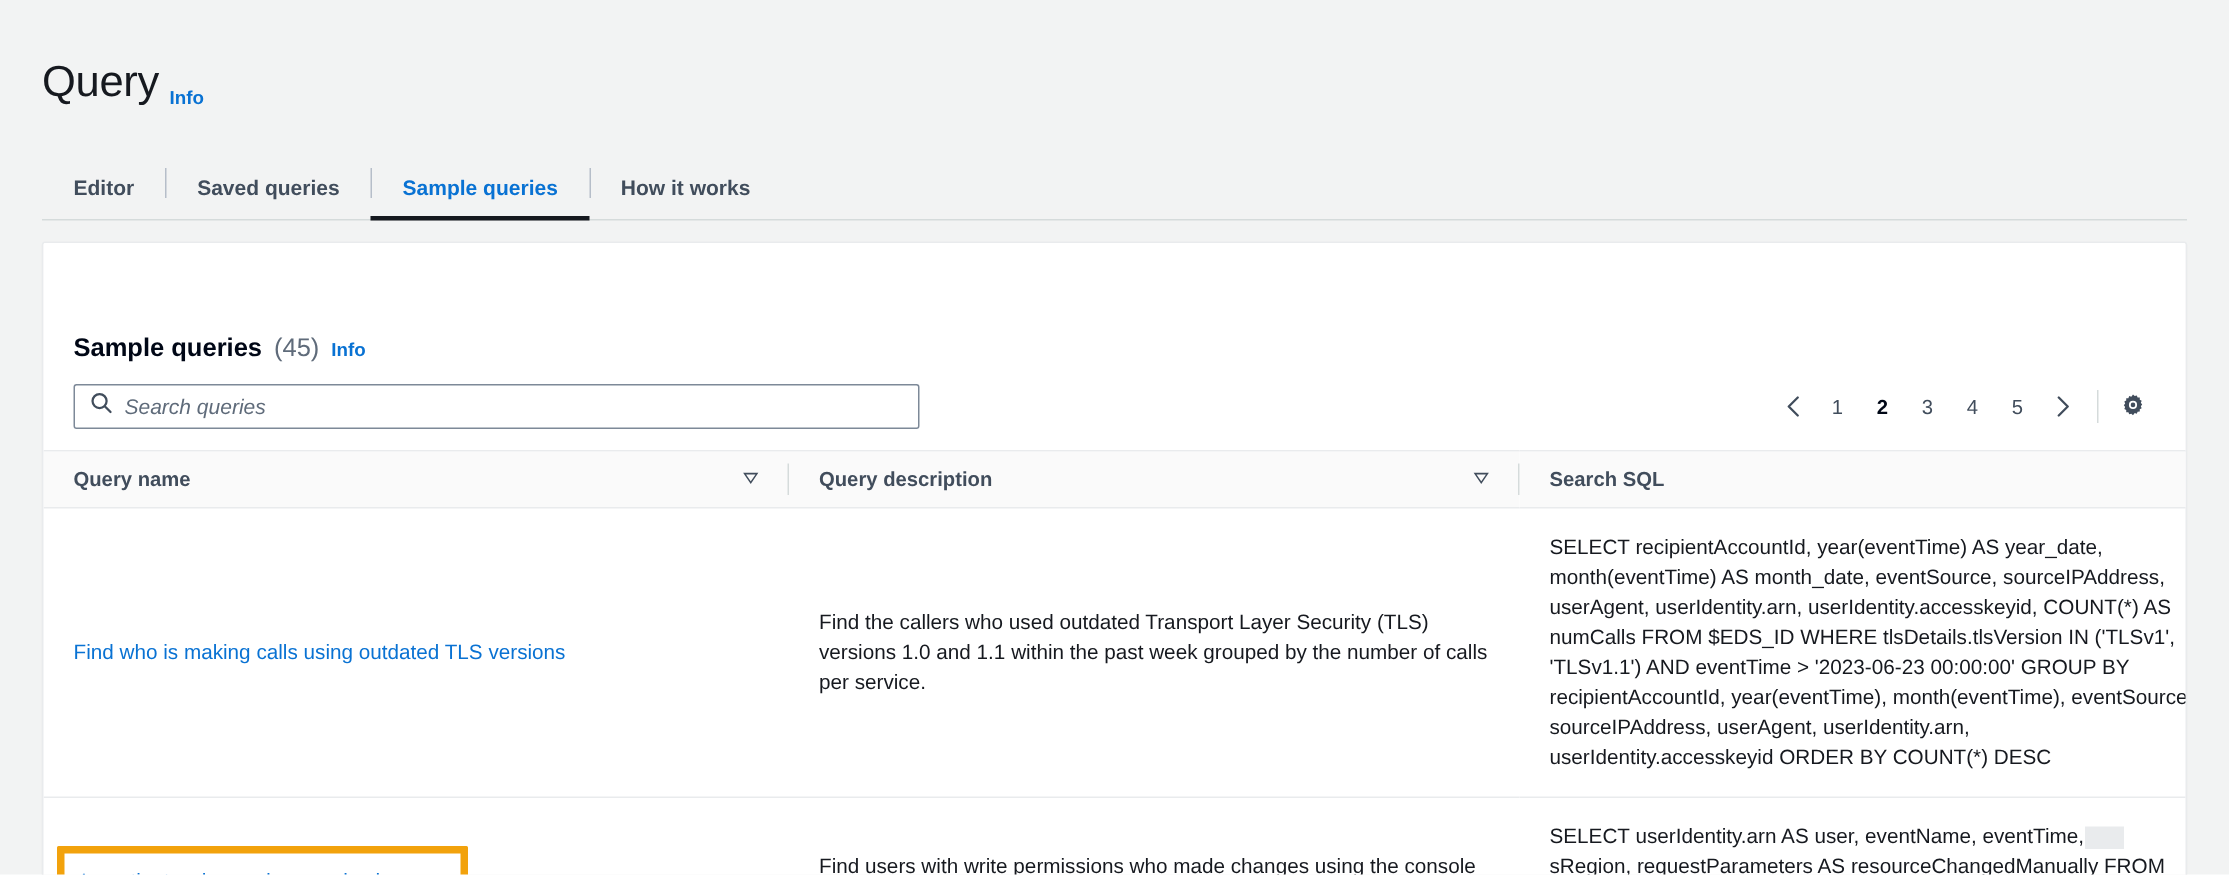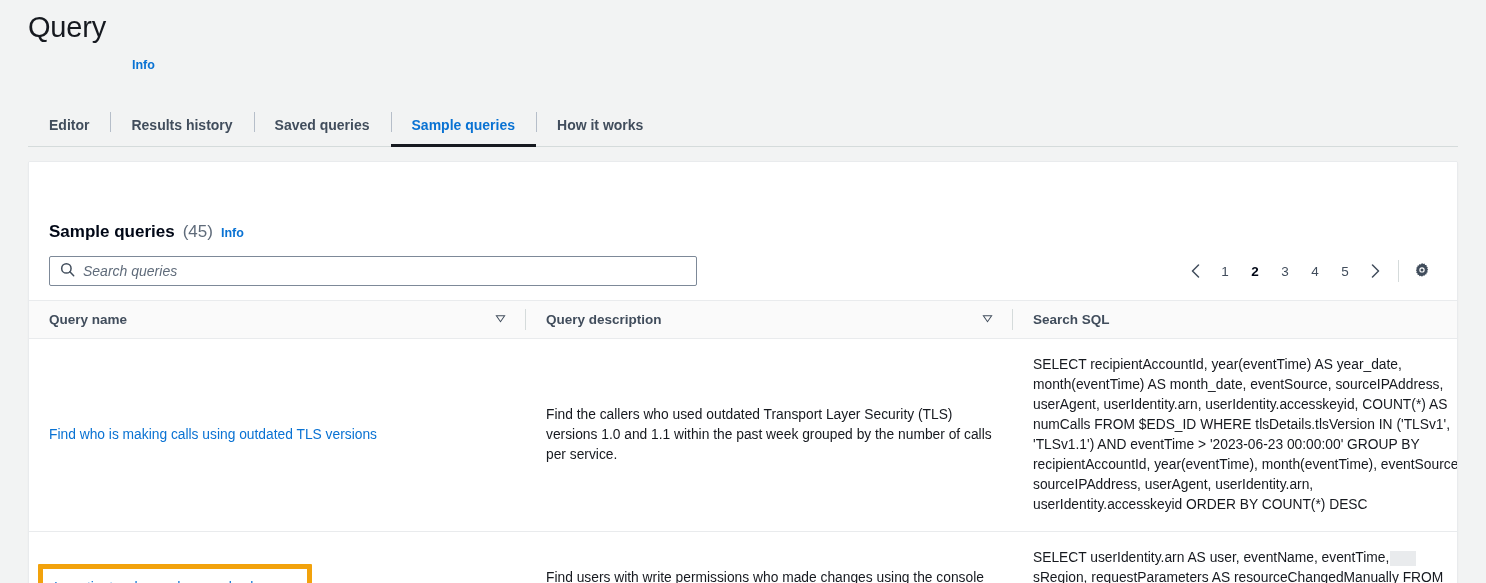--- a/index.html
+++ b/index.html
@@ -12,22 +12,22 @@
     background: #f2f3f3;
     font-family: "Liberation Sans", sans-serif;
     color: #16191f;
     overflow: hidden;
   }
 
   
   .page-header {
     padding: 10px 16px 0 28px;
     display: flex;
-    align-items: flex-start;
-    gap: 26px;
+    align-items: flex-end;
+    gap: 7px;
   }
   .page-title {
     font-size: 29px;
     font-weight: 400;
     letter-spacing: -0.2px;
     color: #16191f;
     line-height: 34px;
   }
   .info-link {
     font-size: 12.5px;
@@ -113,21 +113,21 @@
   }
 
   .tools-row {
     margin-top: 14px;
     display: flex;
     align-items: center;
     justify-content: space-between;
   }
 
   .search-box {
-    width: 648px;
+    width: 564px;
     height: 30px;
     border: 1px solid #7d8998;
     border-radius: 2px;
     background: #ffffff;
     display: flex;
     align-items: center;
     padding: 0 10px;
     gap: 8px;
     box-sizing: border-box;
   }
@@ -267,23 +267,20 @@
 
 <div class="page-header">
   <div class="page-title">Query</div>
   <a class="info-link">Info</a>
 </div>
 
 <div class="tabs-wrap">
   <div class="tabs">
     <div class="tab">
       <span>Editor</span>
-    </div>
-    <div class="tab">
-      <span>Results history</span>
     </div>
     <div class="tab">
       <span>Saved queries</span>
     </div>
     <div class="tab active">
       <span>Sample queries</span>
     </div>
     <div class="tab">
       <span>How it works</span>
     </div>

